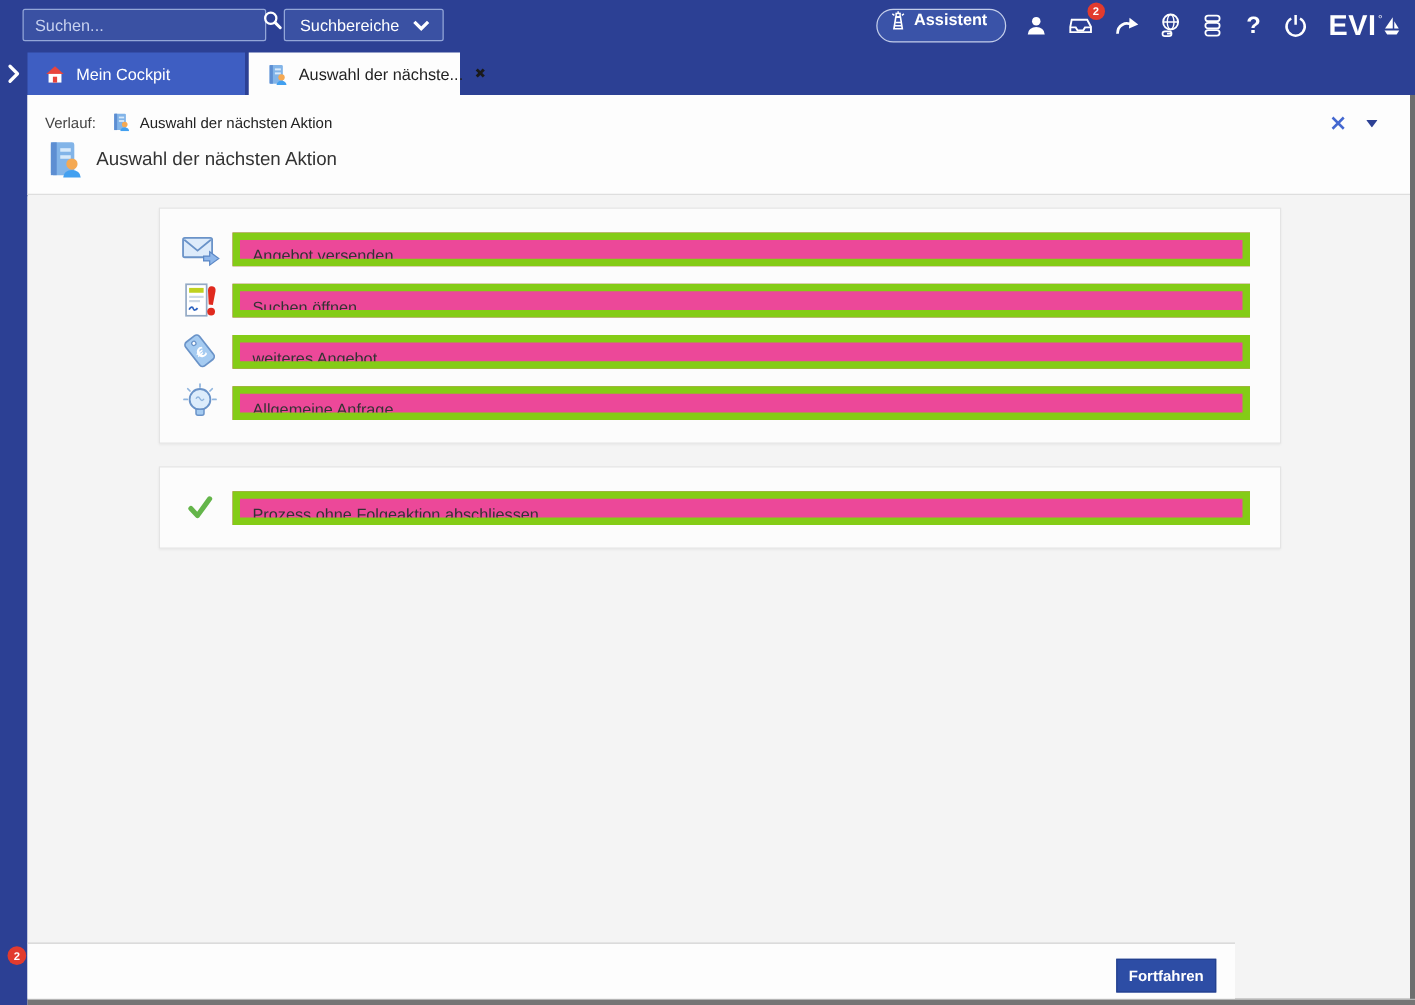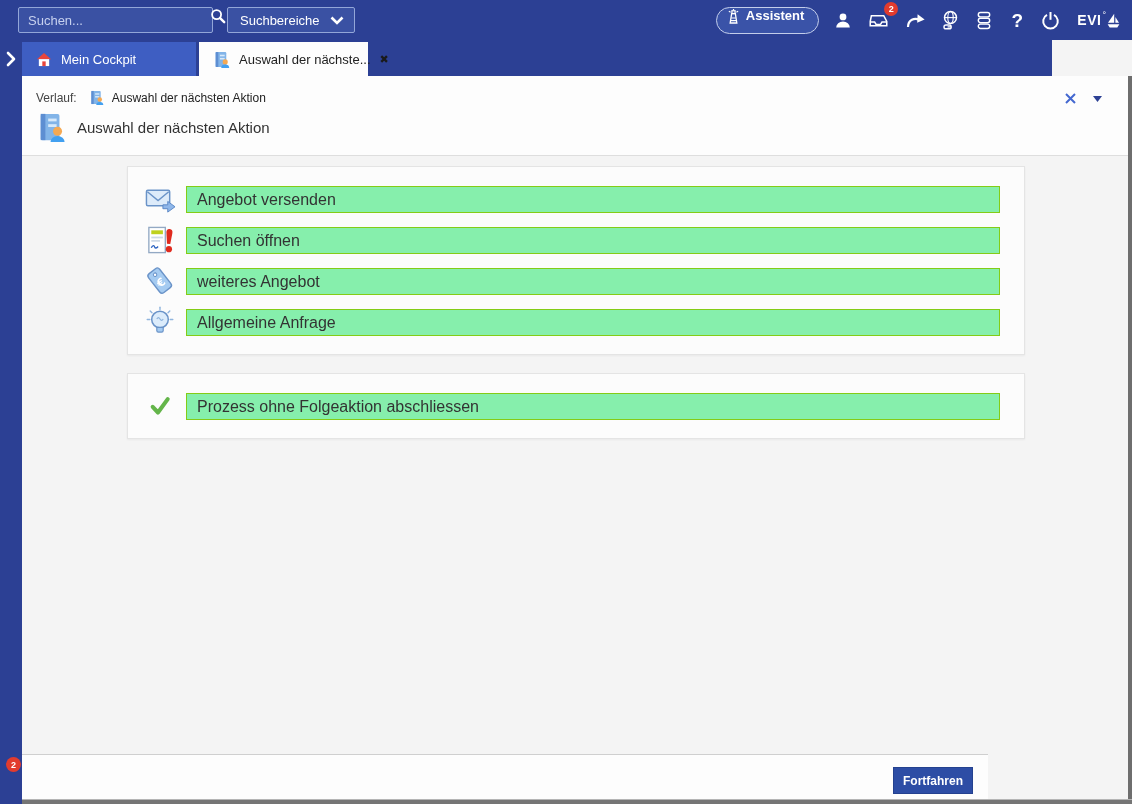--- a/index.html
+++ b/index.html
@@ -40,25 +40,25 @@
     color:#fff;font-size:13px;font-weight:bold;cursor:pointer;
   }
   .tb-icon{position:relative;display:flex;align-items:center;justify-content:center;cursor:pointer;min-width:18px;height:24px;}
   .tb-badge{
     position:absolute;top:-6px;right:-8px;min-width:14px;height:14px;border-radius:8px;
     background:#e23b2e;color:#fff;font-size:9px;font-weight:bold;
     display:flex;align-items:center;justify-content:center;padding:0 3px;
   }
   .help-glyph{color:#fff;font-size:19px;font-weight:bold;line-height:1;}
   .logo{display:flex;align-items:flex-start;gap:1px;color:#fff;cursor:default;margin-left:2px;}
-  .logo-text{font-size:14px;font-weight:bold;letter-spacing:.5px;line-height:22px;}
+  .logo-text{font-size:23px;font-weight:bold;letter-spacing:.5px;line-height:22px;}
   .logo-deg{font-size:9px;line-height:10px;margin-top:1px;}
   
   .tabbar{
-    position:absolute;left:0;top:40px;width:1052px;height:36px;
+    position:absolute;left:0;top:40px;width:1132px;height:36px;
     background:#2c4094;display:flex;align-items:flex-end;
   }
   .expand-chevron{
     width:22px;height:34px;display:flex;align-items:center;justify-content:center;cursor:pointer;
   }
   .tab{
     height:34px;display:flex;align-items:center;gap:9px;padding:0 14px;
     font-size:13px;cursor:pointer;white-space:nowrap;
   }
   .tab-blue{background:#3e5ec2;color:#fff;width:174px;}
@@ -94,22 +94,22 @@
   }
   .card{
     width:898px;margin:0 0 18px 105px;background:#fcfcfc;
     border:1px solid #e4e4e4;box-shadow:0 1px 2px rgba(0,0,0,.05);
     padding:15px 24px 15px 16px;
   }
   .action-row{display:flex;align-items:center;margin-bottom:7px;}
   .action-row:last-child{margin-bottom:0;}
   .action-icon{width:32px;height:34px;flex:0 0 32px;margin-right:10px;display:flex;align-items:center;justify-content:center;}
   .action-btn{
-    flex:1;height:27px;line-height:25px;background:#86efac;border:1px solid #84cc16;
-    padding:0 10px;font-size:16px;color:#333;cursor:pointer;overflow:hidden;white-space:nowrap;
+    flex:1;height:27px;line-height:25px;background:#ec4899;border:6px solid #84cc16;
+    padding:0 10px;font-size:13px;color:#333;cursor:pointer;overflow:hidden;white-space:nowrap;
   }
   
   .footer{
     position:absolute;left:22px;top:754px;width:966px;height:45px;
     background:#fdfdfd;border-top:1px solid #cfcfcf;padding-left:32px;
   }
   .continue-btn{
     position:absolute;right:15px;top:12px;width:80px;height:27px;
     background:#2d4da5;border:1px solid #24418f;color:#fff;
     font-size:12px;font-weight:bold;cursor:pointer;

